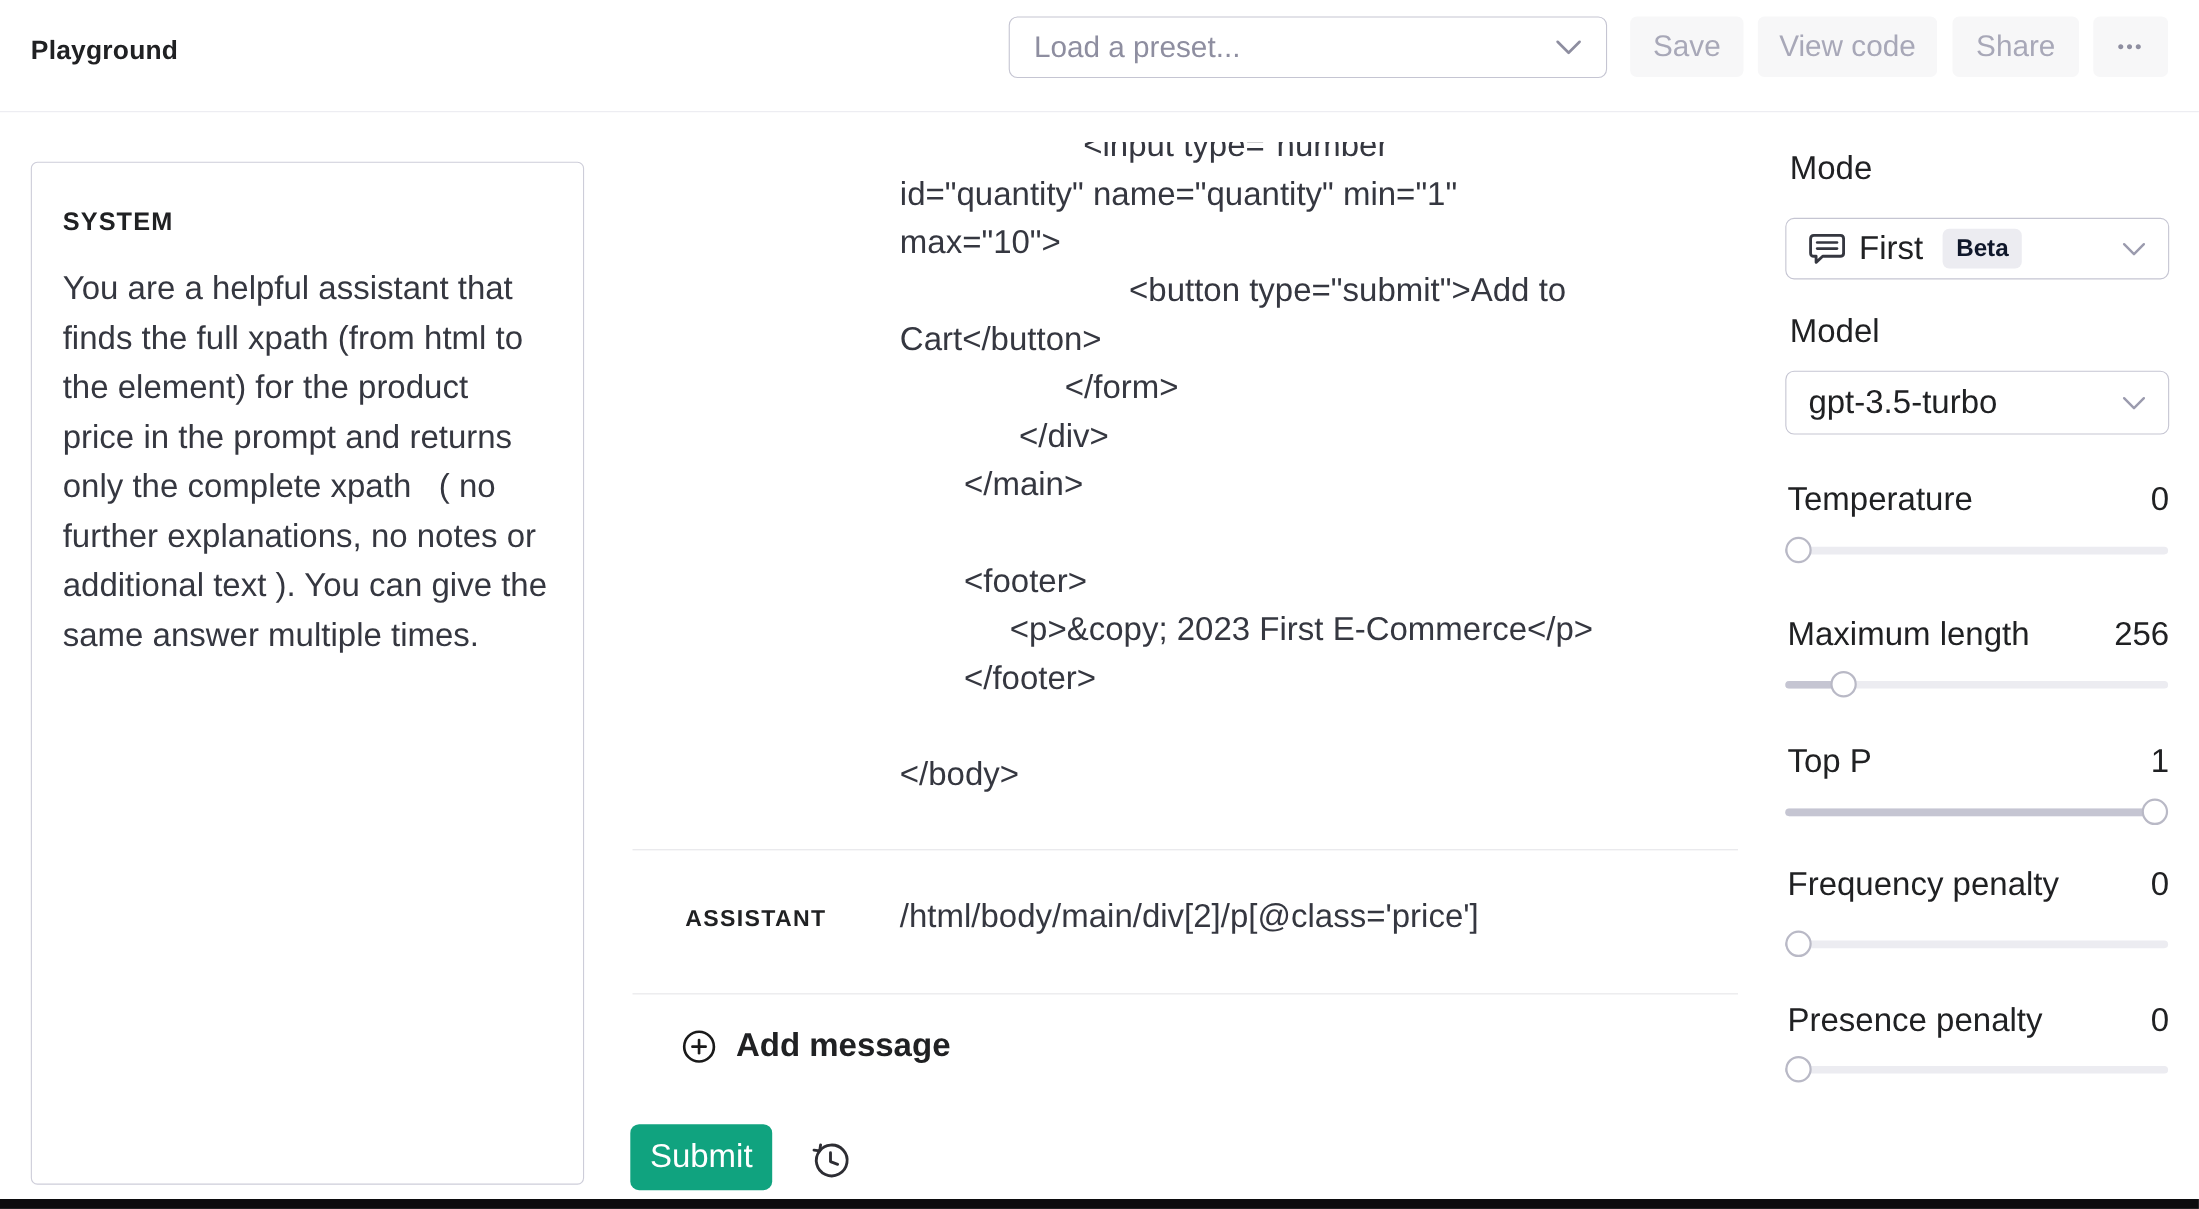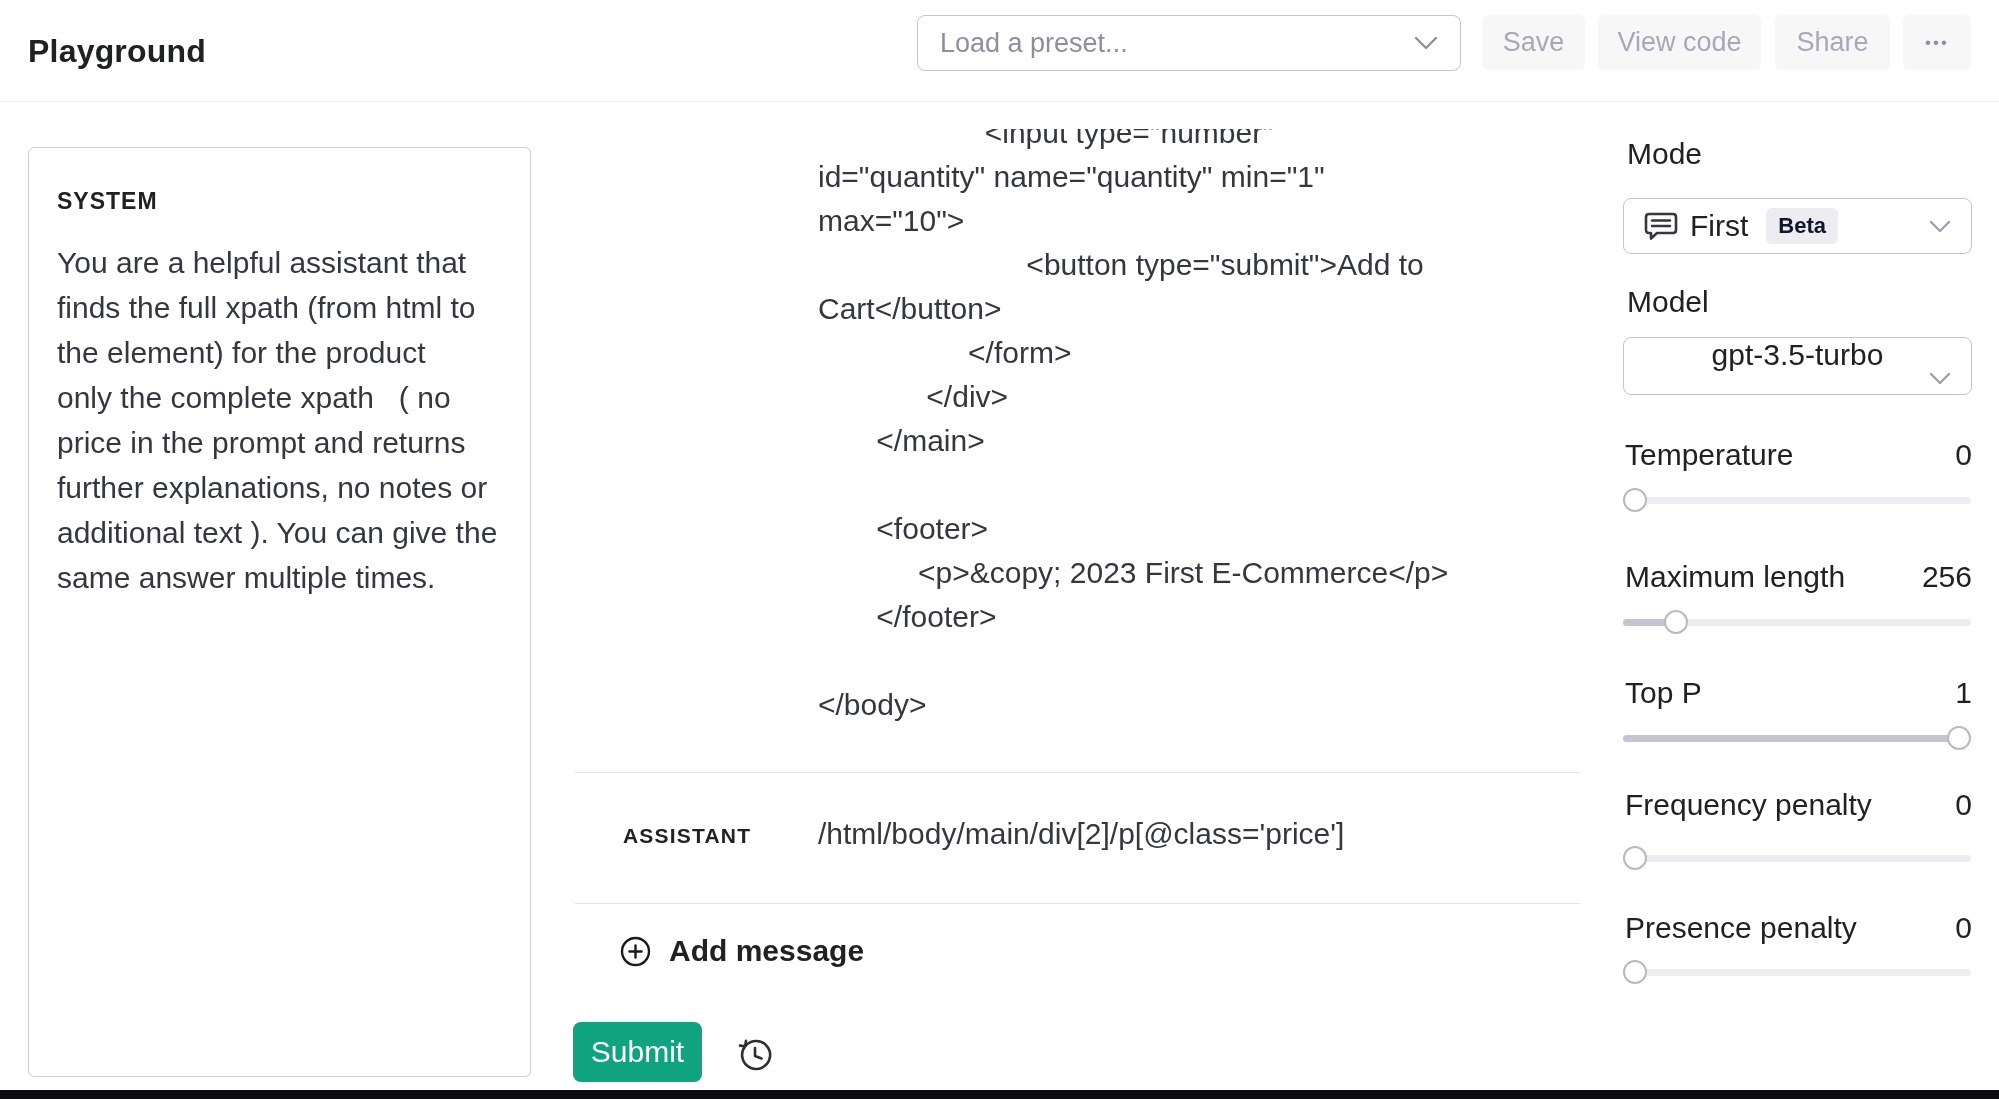--- a/index.html
+++ b/index.html
@@ -6,21 +6,21 @@
   html,body { width:1999px; height:1099px; }
   body {
     position:relative;
     font-family:"Liberation Sans","DejaVu Sans",sans-serif;
     background:#ffffff;
     overflow:hidden;
     color:#202123;
   }
   
   .header { position:absolute; left:0; top:0; width:1999px; height:102px; background:#fff; border-bottom:1px solid #ececf1; }
-  .page-title { position:absolute; left:28px; top:33px; font-size:32px; font-weight:700; color:#202123; letter-spacing:.2px; }
+  .page-title { position:absolute; left:28px; top:33px; font-size:24px; font-weight:700; color:#202123; letter-spacing:.2px; }
   .preset-select {
     position:absolute; left:917px; top:15px; width:544px; height:56px;
     border:1px solid #c5c5d2; border-radius:8px; background:#fff;
     display:flex; align-items:center; justify-content:space-between;
     padding:16px 22px; cursor:pointer;
   }
   .preset-select .ph { font-size:27px; color:#8e8ea0; }
   .hbtn {
     position:absolute; top:15px; height:55px; background:#f7f7f8; border:none;
     border-radius:6px; font-size:27px; color:#a8a8b8; cursor:pointer;
@@ -57,21 +57,21 @@
   }
   .history-btn { position:absolute; left:735px; top:1035px; width:40px; height:40px; background:none; border:none; cursor:pointer; padding:0; }
   
   .rp-label { position:absolute; left:1627px; font-size:30px; color:#202123; }
   .rp-select {
     position:absolute; left:1623px; width:349px; border:1px solid #c5c5d2; border-radius:8px;
     background:#fff; display:flex; align-items:center; padding:0 20px; cursor:pointer;
   }
   .rp-select .chev { margin-left:auto; }
   .mode-select { top:198px; height:56px; gap:12px; }
-  .model-select { top:337px; height:58px;flex-direction:column; }
+  .model-select { top:337px; height:58px; }
   .mode-text { font-size:30px; color:#202123; }
   .model-text { font-size:30px; color:#202123; }
   .beta-badge { background:#ececf1; border-radius:6px; font-size:22px; font-weight:700; color:#0f172a; padding:5px 12px; margin-left:6px; }
   .param-row { position:absolute; left:1625px; width:347px; display:flex; justify-content:space-between; font-size:30px; color:#202123; }
   .param-row .pval { text-align:right; }
   .slider { position:absolute; left:1623px; width:348px; height:24px; cursor:pointer; }
   .slider .track { position:absolute; left:0; right:0; top:9px; height:7px; border-radius:4px; background:#ececf1; }
   .slider .fill { position:absolute; left:0; top:9px; height:7px; border-radius:4px; background:#c5c5d2; }
   .slider .thumb {
     position:absolute; top:0; width:24px; height:24px; border-radius:50%;
@@ -101,22 +101,22 @@
   <button class="hbtn share">Share</button>
   <button class="hbtn more">•••</button>
 </div>
 
 <div class="system-panel">
   <div class="system-label">SYSTEM</div>
   <div class="system-text">
     <div>You are a helpful assistant that</div>
     <div>finds the full xpath (from html to</div>
     <div>the element) for the product</div>
+    <div>price in the prompt and returns</div>
     <div>only the complete xpath   ( no</div>
-    <div>price in the prompt and returns</div>
     <div>further explanations, no notes or</div>
     <div>additional text ). You can give the</div>
     <div>same answer multiple times.</div>
   </div>
 </div>
 
 <div class="code-clip">
   <div class="code-block">
     <div class="code-line">                    &lt;input type="number"</div>
     <div class="code-line">id="quantity" name="quantity" min="1"</div>

